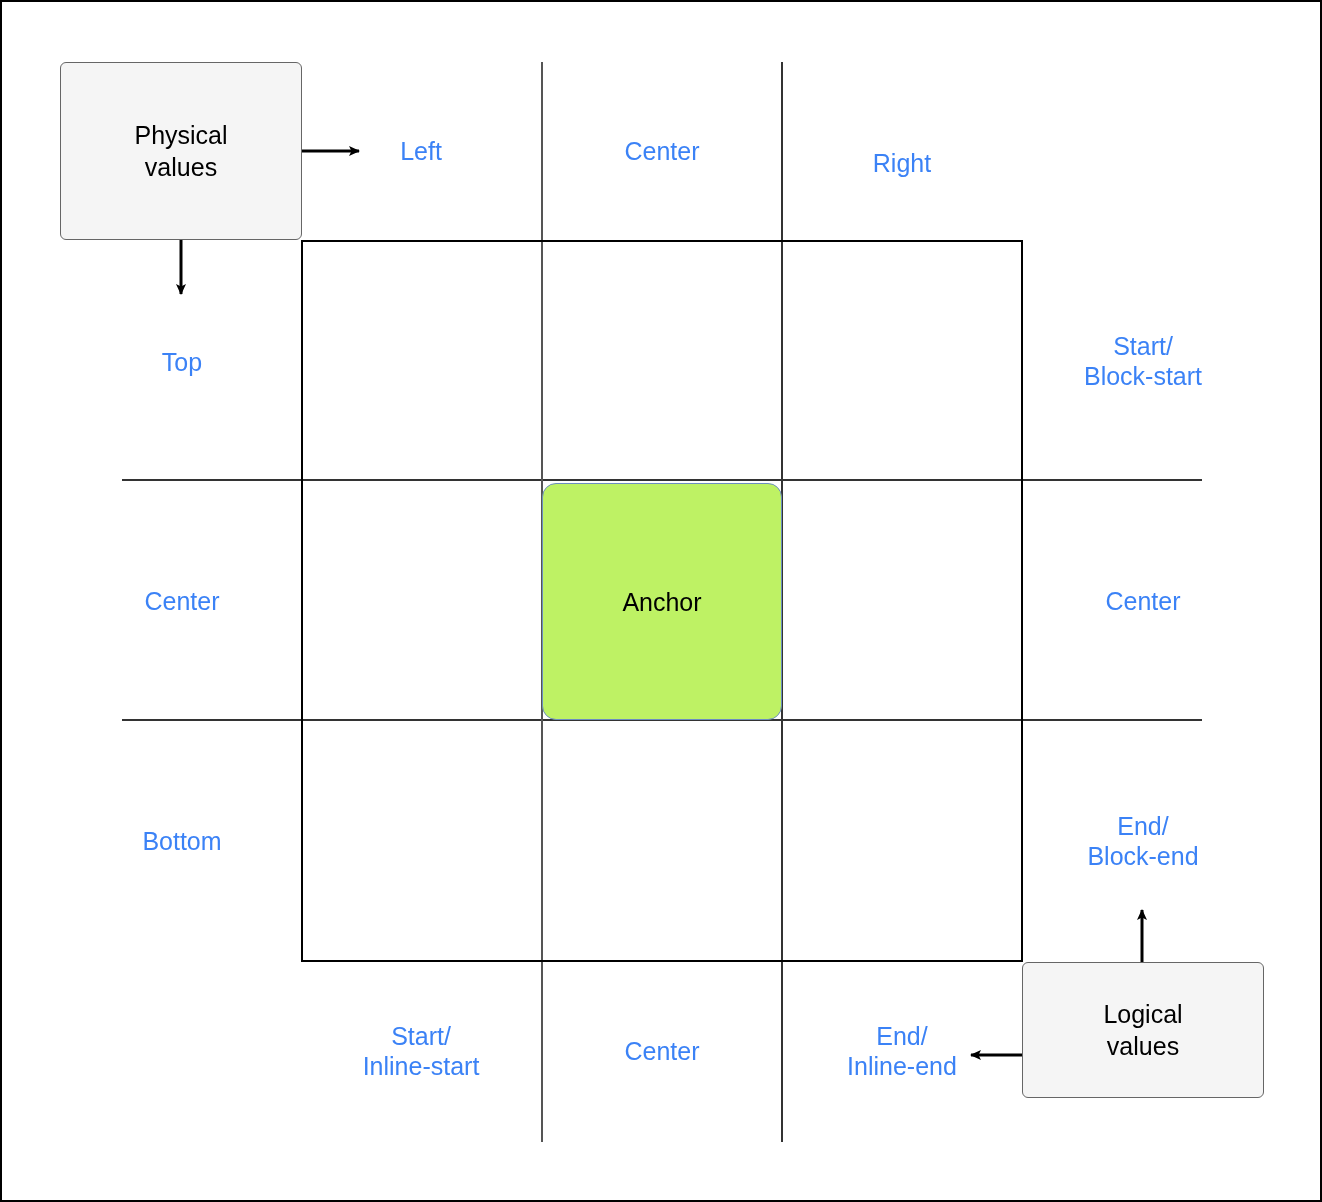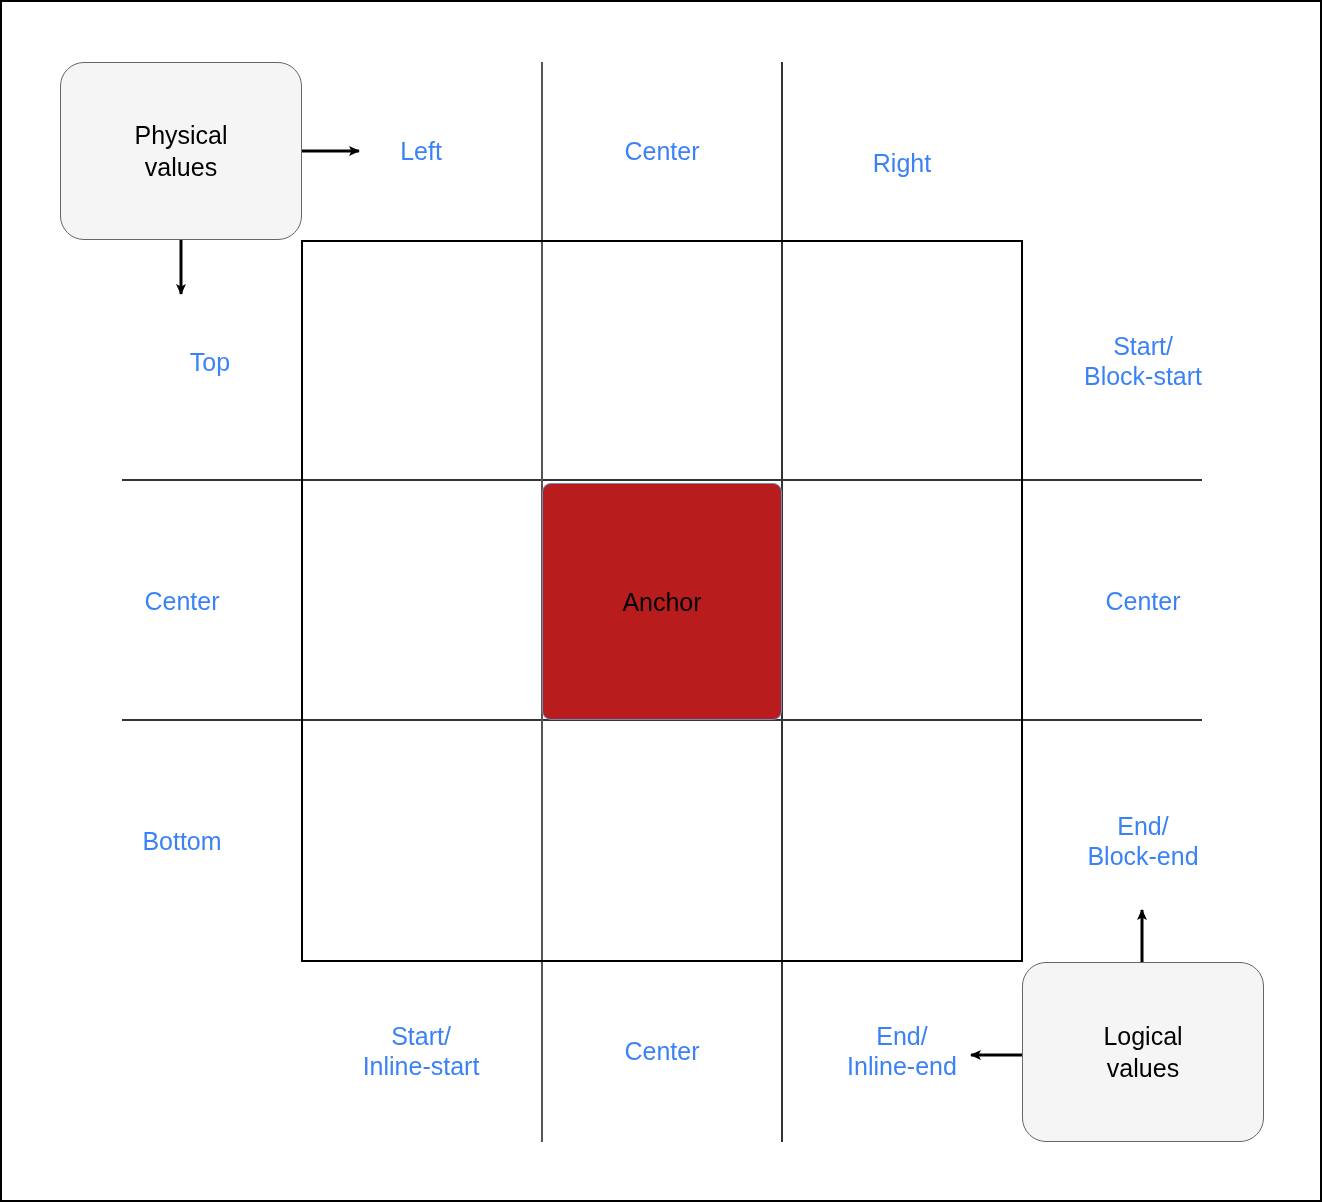--- a/index.html
+++ b/index.html
@@ -32,39 +32,39 @@
     font-size: 25px;
     line-height: 30px;
     text-align: center;
     white-space: pre-line;
     transform: translate(-50%, -50%);
     font-family: "Liberation Sans", sans-serif;
   }
   .roundbox {
     position: absolute;
     box-sizing: border-box;
-    border-radius: 24px;
+    border-radius: 6px;
     display: flex;
     align-items: center;
     justify-content: center;
     text-align: center;
     font-size: 25px;
     line-height: 32px;
     white-space: pre-line;
     color: #000000;
     font-family: "Liberation Sans", sans-serif;
   }
   .grey-box {
     background: #f5f5f5;
     border: 1.6px solid #666666;
   }
   .anchor-box {
-    background: #b91c1c;
+    background: #bef264;
     border: 1.6px solid #6c8ebf;
-    border-radius: 9px;
+    border-radius: 14px;
   }
 </style>
 </head>
 <body>
 
 <div id="canvas">
 
   <svg class="layer" viewBox="0 0 1322 1202" xmlns="http://www.w3.org/2000/svg">
     <defs>
       <marker id="arrowR" markerWidth="12" markerHeight="12" refX="10" refY="5" orient="auto" markerUnits="userSpaceOnUse">
@@ -88,30 +88,30 @@
     <line x1="179" y1="238" x2="179" y2="292" stroke="#000000" stroke-width="3" marker-end="url(#arrowD)"></line>
 
     <line x1="1020" y1="1053" x2="969" y2="1053" stroke="#000000" stroke-width="3" marker-end="url(#arrowR)"></line>
 
     <line x1="1140" y1="961" x2="1140" y2="908" stroke="#000000" stroke-width="3" marker-end="url(#arrowD)"></line>
   </svg>
 
   <div class="roundbox grey-box" style="left:58px; top:60px; width:242px; height:178px;">Physical
 values</div>
 
-  <div class="roundbox grey-box" style="left:1020px; top:960px; width:242px; height:180px;">Logical
+  <div class="roundbox grey-box" style="left:1020px; top:960px; width:242px; height:136px;">Logical
 values</div>
 
   <div class="roundbox anchor-box" style="left:540px; top:481px; width:240px; height:237px;">Anchor</div>
 
   <div class="label" style="left:419px; top:149px;">Left</div>
   <div class="label" style="left:660px; top:149px;">Center</div>
   <div class="label" style="left:900px; top:149px;margin-top:12px;">Right</div>
 
-  <div class="label" style="left:180px; top:360px;margin-left:28px;">Top</div>
+  <div class="label" style="left:180px; top:360px;">Top</div>
   <div class="label" style="left:180px; top:599px;">Center</div>
   <div class="label" style="left:180px; top:839px;">Bottom</div>
 
   <div class="label" style="left:1141px; top:359px;">Start/
 Block-start</div>
   <div class="label" style="left:1141px; top:599px;">Center</div>
   <div class="label" style="left:1141px; top:839px;">End/
 Block-end</div>
 
   <div class="label" style="left:419px; top:1049px;">Start/

